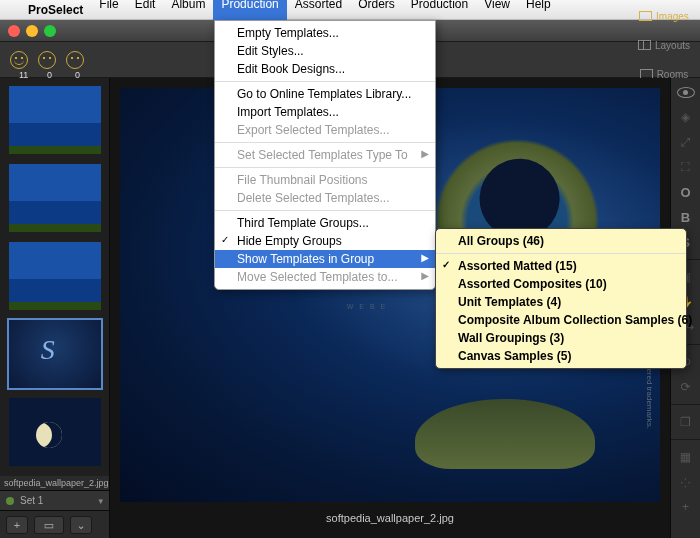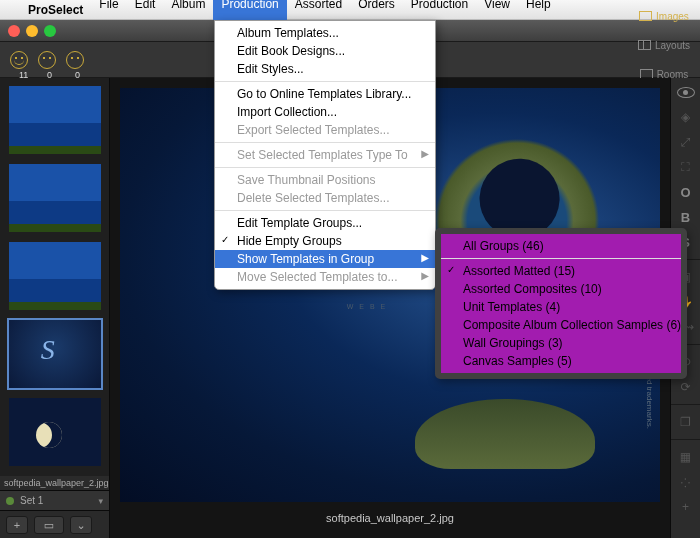--- a/index.html
+++ b/index.html
@@ -59,21 +59,21 @@
 .r-sep { width: 100%; height: 1px; background: #1a1a1a; }
 .eye-ico { width: 18px; height: 11px; border: 1.5px solid #888; border-radius: 50%; position: relative; }
 .eye-ico::after { content: ""; position: absolute; left: 5px; top: 2px; width: 5px; height: 5px; border-radius: 50%; background: #888; }
 .dropdown { position: absolute; top: 20px; left: 214px; width: 222px; background: #fff; border: 1px solid #999; box-shadow: 2px 3px 10px rgba(0,0,0,.4); font-size: 12px; padding: 3px 0; z-index: 100; border-radius: 0 0 5px 5px; }
 .dd-item { padding: 2px 18px 2px 22px; color: #000; white-space: nowrap; position: relative; }
 .dd-item.disabled { color: #9a9a9a; }
 .dd-item.hl { background: #3875d7; color: #fff; }
 .dd-item .sub-arrow { position: absolute; right: 6px; top: 2px; font-size: 10px; }
 .dd-item .check { position: absolute; left: 6px; top: 2px; font-size: 10px; }
 .dd-sep { height: 1px; background: #ddd; margin: 3px 0; }
-.submenu { position: absolute; top: 228px; left: 435px; width: 252px; background: #a21caf; border: 6px solid #404040; box-shadow: 2px 3px 10px rgba(0,0,0,.4); font-size: 12px; padding: 3px 0; z-index: 101; border-radius: 5px; }
+.submenu { position: absolute; top: 228px; left: 435px; width: 252px; background: #fef9c3; border: 1px solid #404040; box-shadow: 2px 3px 10px rgba(0,0,0,.4); font-size: 12px; padding: 3px 0; z-index: 101; border-radius: 5px; font-weight: bold; }
 .sm-item { padding: 2px 18px 2px 22px; color: #000; white-space: nowrap; position: relative; }
 .sm-item .check { position: absolute; left: 6px; top: 2px; font-size: 10px; }
 .sm-sep { height: 1px; background: #ddd; margin: 3px 0; }
 .book-ico { display: inline-block; width: 14px; height: 10px; border: 1px solid currentColor; border-radius: 1px; position: relative; }
 .book-ico::before { content: ""; position: absolute; left: 50%; top: 0; bottom: 0; width: 1px; background: currentColor; }
 </style>
 </head>
 <body>
 
 <div class="menubar">
@@ -185,34 +185,34 @@
       <div class="r-ico dim">❐</div>
       <div class="r-sep"></div>
       <div class="r-ico dim">▦</div>
       <div class="r-ico dim">⁘</div>
       <div class="r-ico dim">+</div>
     </div>
   </div>
 </div>
 
 <div class="dropdown" id="templates-dd">
-    <div class="dd-item">Album Templates...</div>
+    <div class="dd-item">Empty Templates...</div>
+    <div class="dd-item">Edit Styles...</div>
     <div class="dd-item">Edit Book Designs...</div>
-    <div class="dd-item">Edit Styles...</div>
     <div class="dd-sep"></div>
     <div class="dd-item">Go to Online Templates Library...</div>
-    <div class="dd-item">Import Collection...</div>
+    <div class="dd-item">Import Templates...</div>
     <div class="dd-item disabled">Export Selected Templates...</div>
     <div class="dd-sep"></div>
     <div class="dd-item disabled">Set Selected Templates Type To<span class="sub-arrow">▶</span></div>
     <div class="dd-sep"></div>
-    <div class="dd-item disabled">Save Thumbnail Positions</div>
+    <div class="dd-item disabled">File Thumbnail Positions</div>
     <div class="dd-item disabled">Delete Selected Templates...</div>
     <div class="dd-sep"></div>
-    <div class="dd-item">Edit Template Groups...</div>
+    <div class="dd-item">Third Template Groups...</div>
     <div class="dd-item">Hide Empty Groups<span class="check">✓</span></div>
     <div class="dd-item hl">Show Templates in Group<span class="sub-arrow">▶</span></div>
     <div class="dd-item disabled">Move Selected Templates to...<span class="sub-arrow">▶</span></div>
   </div>
 
 <div class="submenu" id="groups-sm">
     <div class="sm-item">All Groups (46)</div>
     <div class="sm-sep"></div>
     <div class="sm-item">Assorted Matted (15)<span class="check">✓</span></div>
     <div class="sm-item">Assorted Composites (10)</div>

